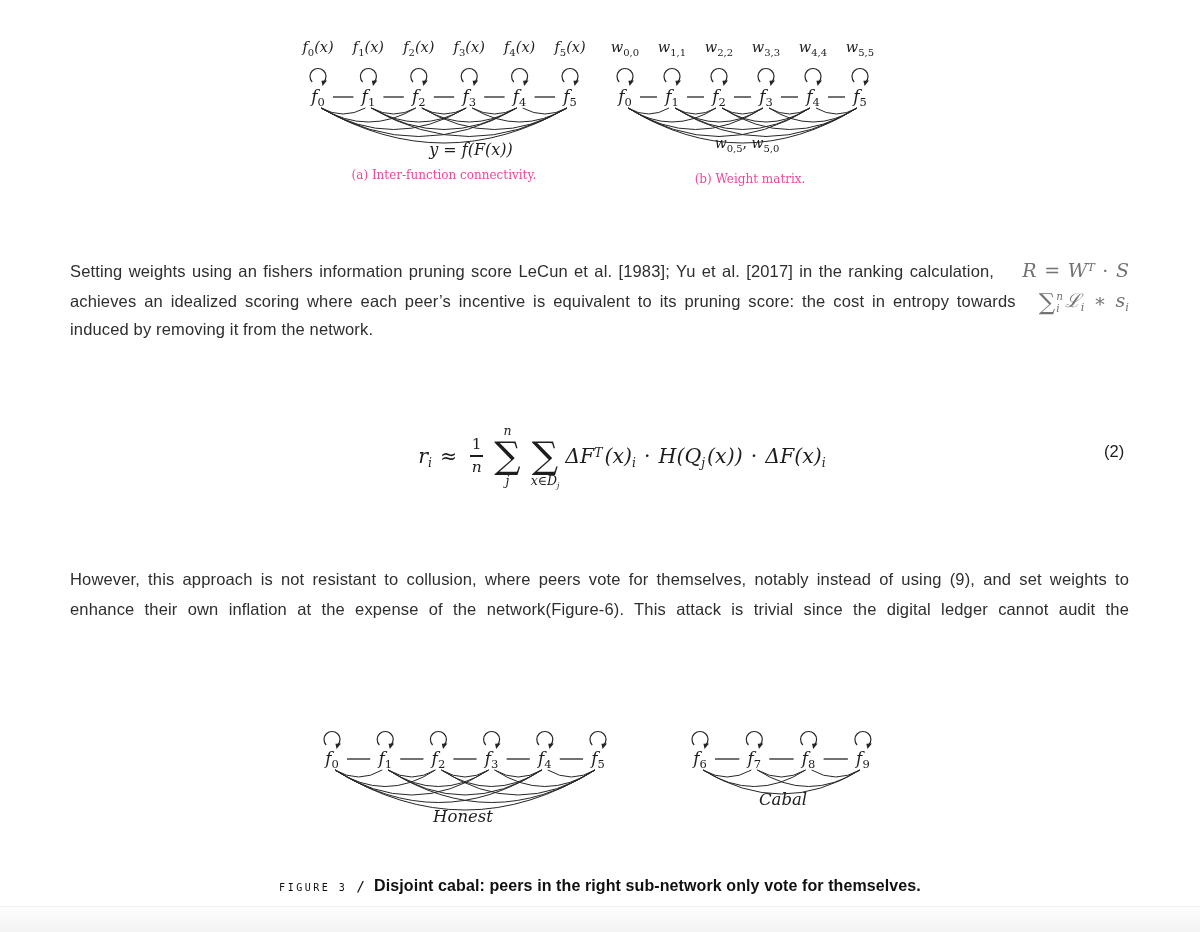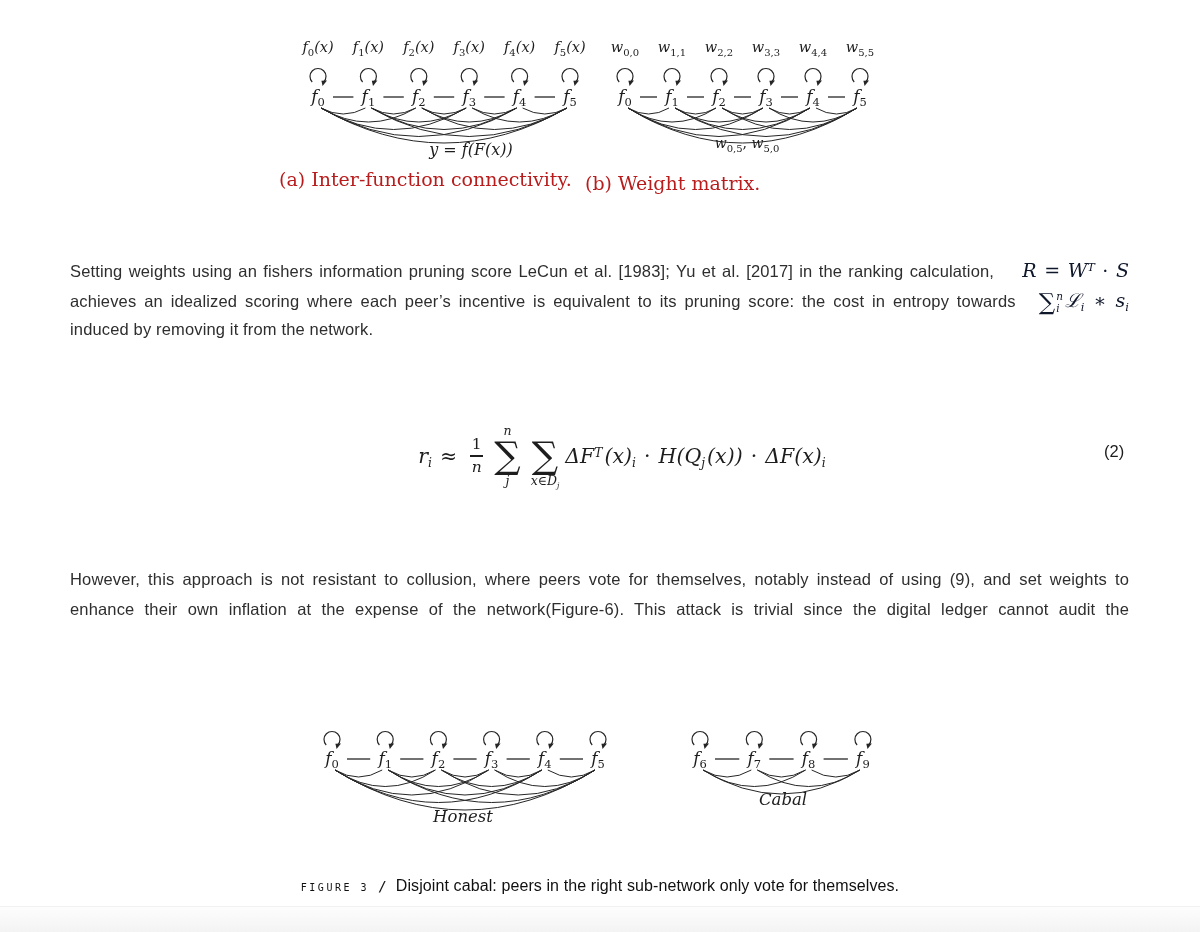--- a/index.html
+++ b/index.html
@@ -7,21 +7,21 @@
         font-family:"Liberation Sans",sans-serif;}
 
   
   .para{position:absolute;left:70px;width:1059px;color:#2e2e2e;font-size:16.5px;}
   .pline{line-height:29.7px;height:29.7px;white-space:nowrap;overflow:visible;
          text-align:justify;text-align-last:justify;text-justify:inter-word;}
   .pline.last{text-align-last:left;}
   .btext{letter-spacing:.15px;}
 
   
-  .imath{font-family:"DejaVu Serif",serif;font-style:italic;font-size:19px;letter-spacing:0;color:#0f172a;margin-left:22px;}
+  .imath{font-family:"DejaVu Serif",serif;font-style:italic;font-size:19px;letter-spacing:0;color:#737373;margin-left:22px;}
   .imath .op{font-style:normal;}
   sub{font-size:.6em;vertical-align:-.35em;line-height:0;}
   sup{font-size:.6em;vertical-align:.5em;line-height:0;}
   .isum{display:inline-flex;align-items:center;margin:0 2px 0 1px;vertical-align:-3px;}
   .isum .sg{font-size:23px;font-style:normal;line-height:1;}
   .isum .st{display:inline-flex;flex-direction:column;justify-content:center;
             font-size:10.5px;line-height:1.15;margin-left:1px;}
 
   
   #eqwrap{position:absolute;left:0;top:414px;width:1200px;height:84px;}
@@ -36,28 +36,28 @@
   .frac .num{font-style:normal;}
   .sumlim{display:inline-flex;flex-direction:column;align-items:center;line-height:1;margin:0 5px;}
   .sumlim .sg{font-size:37px;font-style:normal;line-height:.95;}
   .sumlim .lim{font-size:12.5px;height:15px;display:flex;align-items:center;}
   #eqnum{position:absolute;left:1104px;top:28px;font-size:16.5px;color:#1c1c1c;
          font-family:"Liberation Sans",sans-serif;}
 
   
   svg.net{position:absolute;overflow:visible;}
   svg.net text{font-family:"DejaVu Serif",serif;fill:#1d1d1d;}
-  .subcap{position:absolute;width:330px;text-align:left;font-family:"DejaVu Serif",serif;
-          font-size:19px;color:#b91c1c;}
+  .subcap{position:absolute;width:330px;text-align:center;font-family:"DejaVu Serif",serif;
+          font-size:12px;color:#ec4899;}
 
   
   #fig3cap{position:absolute;top:877px;left:0;width:1200px;text-align:center;color:#101010;}
   #fig3cap .tag{font-family:"DejaVu Sans Mono",monospace;font-size:10px;letter-spacing:2.5px;}
   #fig3cap .sep{font-family:"DejaVu Sans Mono",monospace;font-size:14.5px;margin:0 9px;}
-  #fig3cap .captext{font-size:16px;letter-spacing:.1px;}
+  #fig3cap .captext{font-size:16px;letter-spacing:.1px;font-weight:bold;}
 
   
   #bottombar{position:absolute;left:0;top:906px;width:1200px;height:26px;
              background:linear-gradient(#fdfdfd,#f3f3f4);border-top:1px solid #f1f1f1;}
 </style>
 </head>
 <body>
 
 <div class="page">
 

